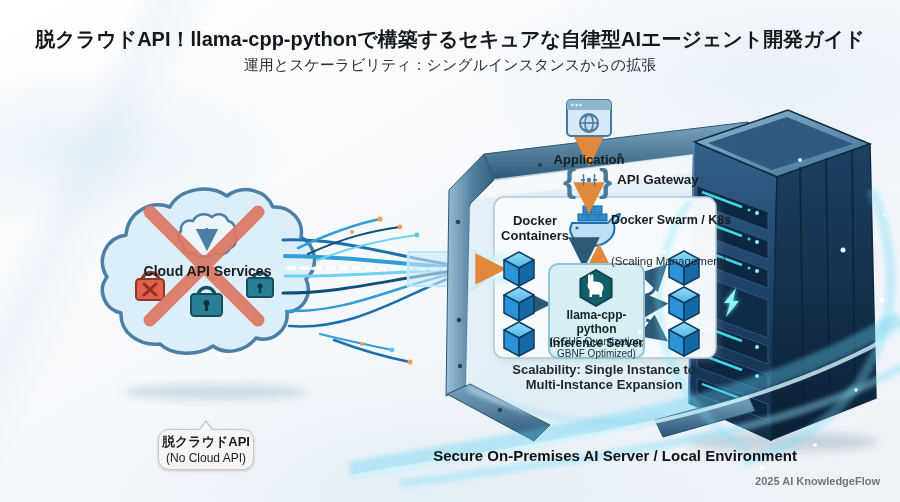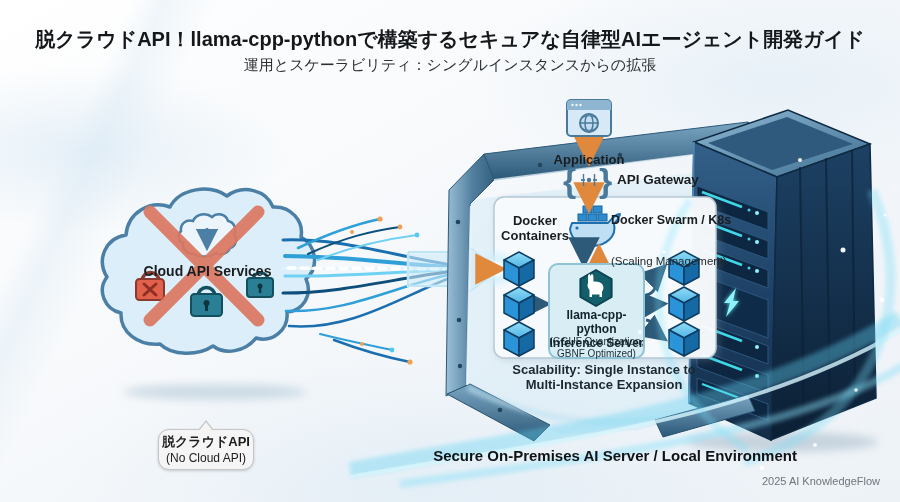--- a/index.html
+++ b/index.html
@@ -387,15 +387,15 @@
 
 <div class="lbl" style="left:549px;top:308px;width:95px;font-size:12px;color:#10222b;">llama-cpp-python
 Inference Server</div>
 <div class="lbl" style="left:549px;top:336px;width:95px;font-size:10px;font-weight:normal;color:#1b2d36;">(GGUF Quantization,
 GBNF Optimized)</div>
 
 <div class="lbl" style="left:504px;top:362px;width:200px;font-size:13px;font-weight:600;color:#1b2831;">Scalability: Single Instance to
 Multi-Instance Expansion</div>
 
 <div class="lbl" style="left:430px;top:447px;width:370px;font-size:15px;color:#101315;">Secure On-Premises AI Server / Local Environment</div>
-<div class="lbl" style="left:740px;top:475px;width:140px;font-size:11px;font-weight:normal;color:#6e757c;text-align:right;">2025 AI KnowledgeFlow</div>
+<div class="lbl" style="left:740px;top:475px;width:140px;font-size:11px;font-weight:bold;color:#6e757c;text-align:right;">2025 AI KnowledgeFlow</div>
 
 </div>
 
 </body></html>

